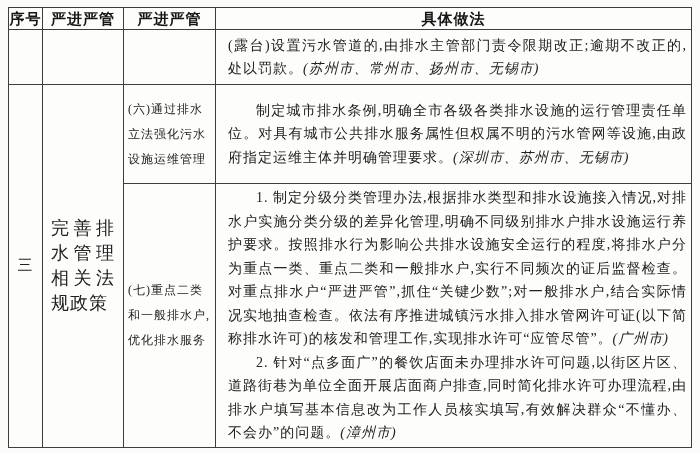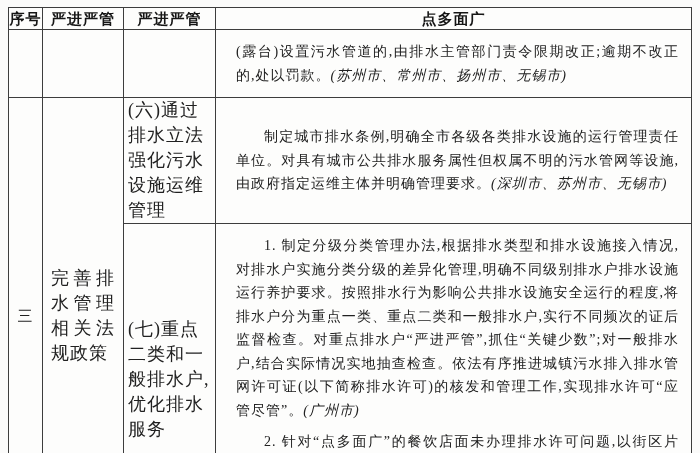--- a/index.html
+++ b/index.html
@@ -52,35 +52,35 @@
     padding: 0;
   }
   td.c-policy {
     font-size: 18px;
     letter-spacing: 1px;
     line-height: 25px;
     padding: 0 8px;
     text-align: justify;
   }
   td.c-measure {
-    font-size: 18px;
+    font-size: 12px;
     letter-spacing: 1px;
     line-height: 25px;
     padding: 0 4px;
     text-align: left;
   }
   td.c-detail {
     font-size: 14px;
     letter-spacing: 1px;
     line-height: 23.5px;
     padding: 2px 4px 2px 12px;
     text-align: justify;
   }
   td.c-detail p.para {
-    margin: 8px;
+    margin: 0;
     text-indent: 28px;
   }
   td.c-detail p.para.no-indent {
     text-indent: 0;
   }
   .kai {
     font-style: italic;
   }
 </style>
 </head>
@@ -92,21 +92,21 @@
       <col style="width:34px">
       <col style="width:81px">
       <col style="width:92px">
       <col style="width:476px">
     </colgroup>
     <tbody>
       <tr>
         <th>序号</th>
         <th>严进严管</th>
         <th>严进严管</th>
-        <th>点多面广</th>
+        <th>具体做法</th>
       </tr>
 
       <tr class="row-cont">
         <td class="c-no"></td>
         <td class="c-policy"></td>
         <td class="c-measure"></td>
         <td class="c-detail">
           <p class="para no-indent"><span>(露台)设置污水管道的,由排水主管部门责令限期改正;逾期不改正的,处以罚款。</span><span class="kai">(苏州市、常州市、扬州市、无锡市)</span></p>
         </td>
       </tr>

